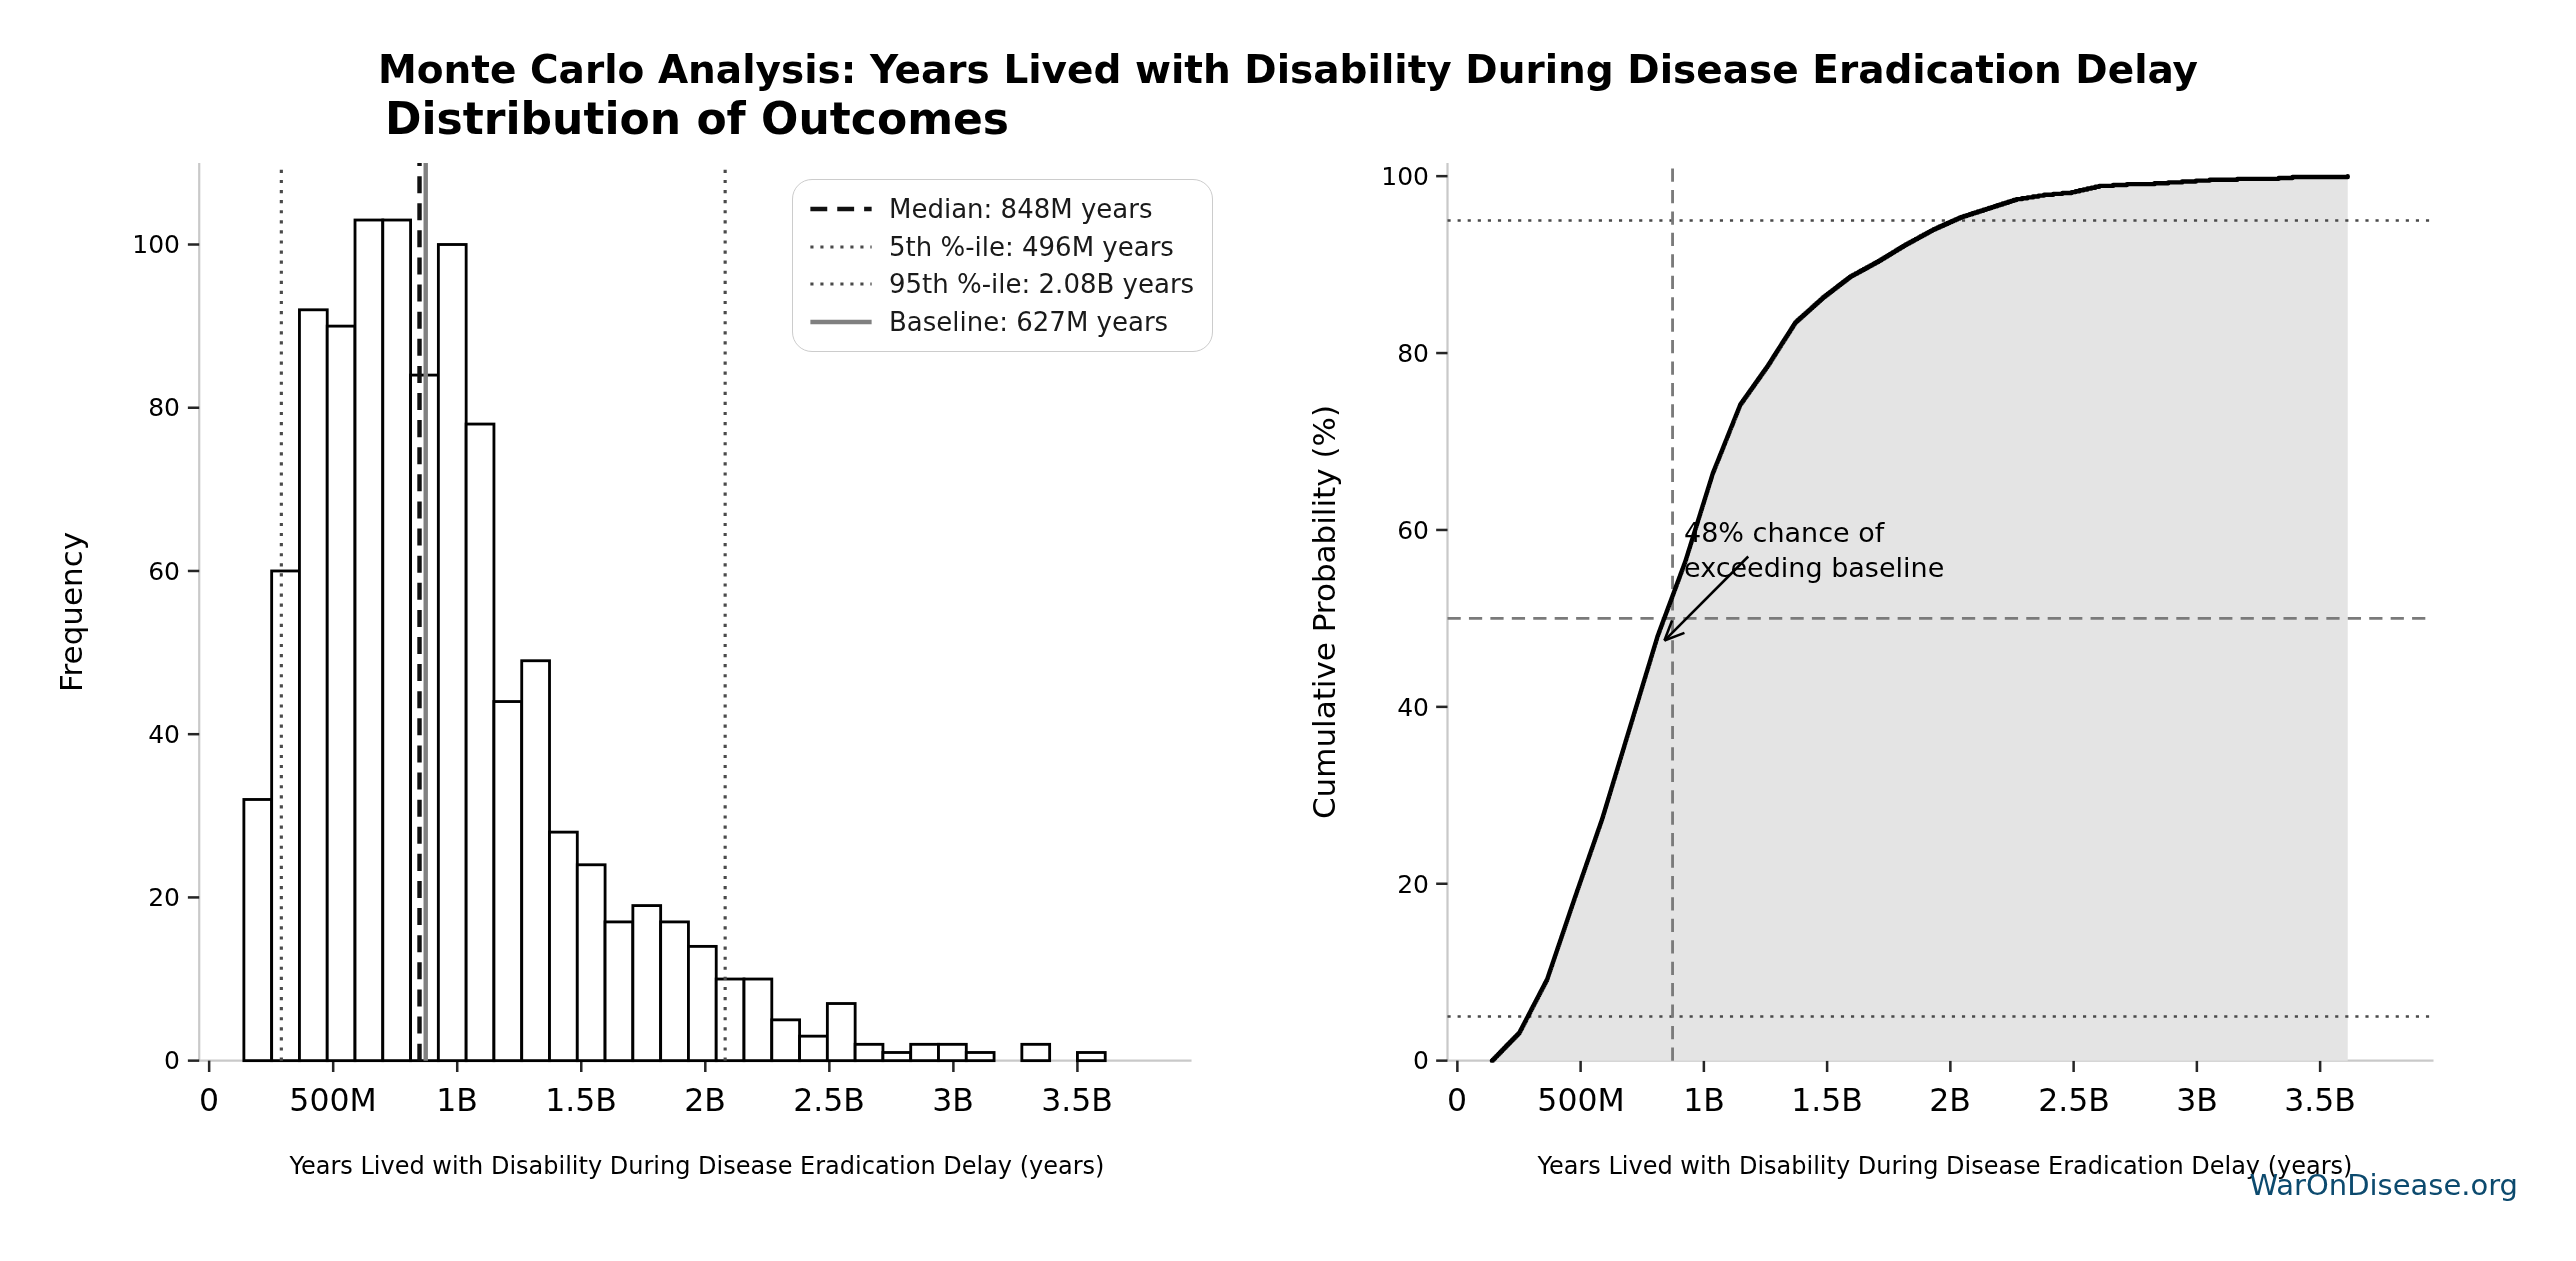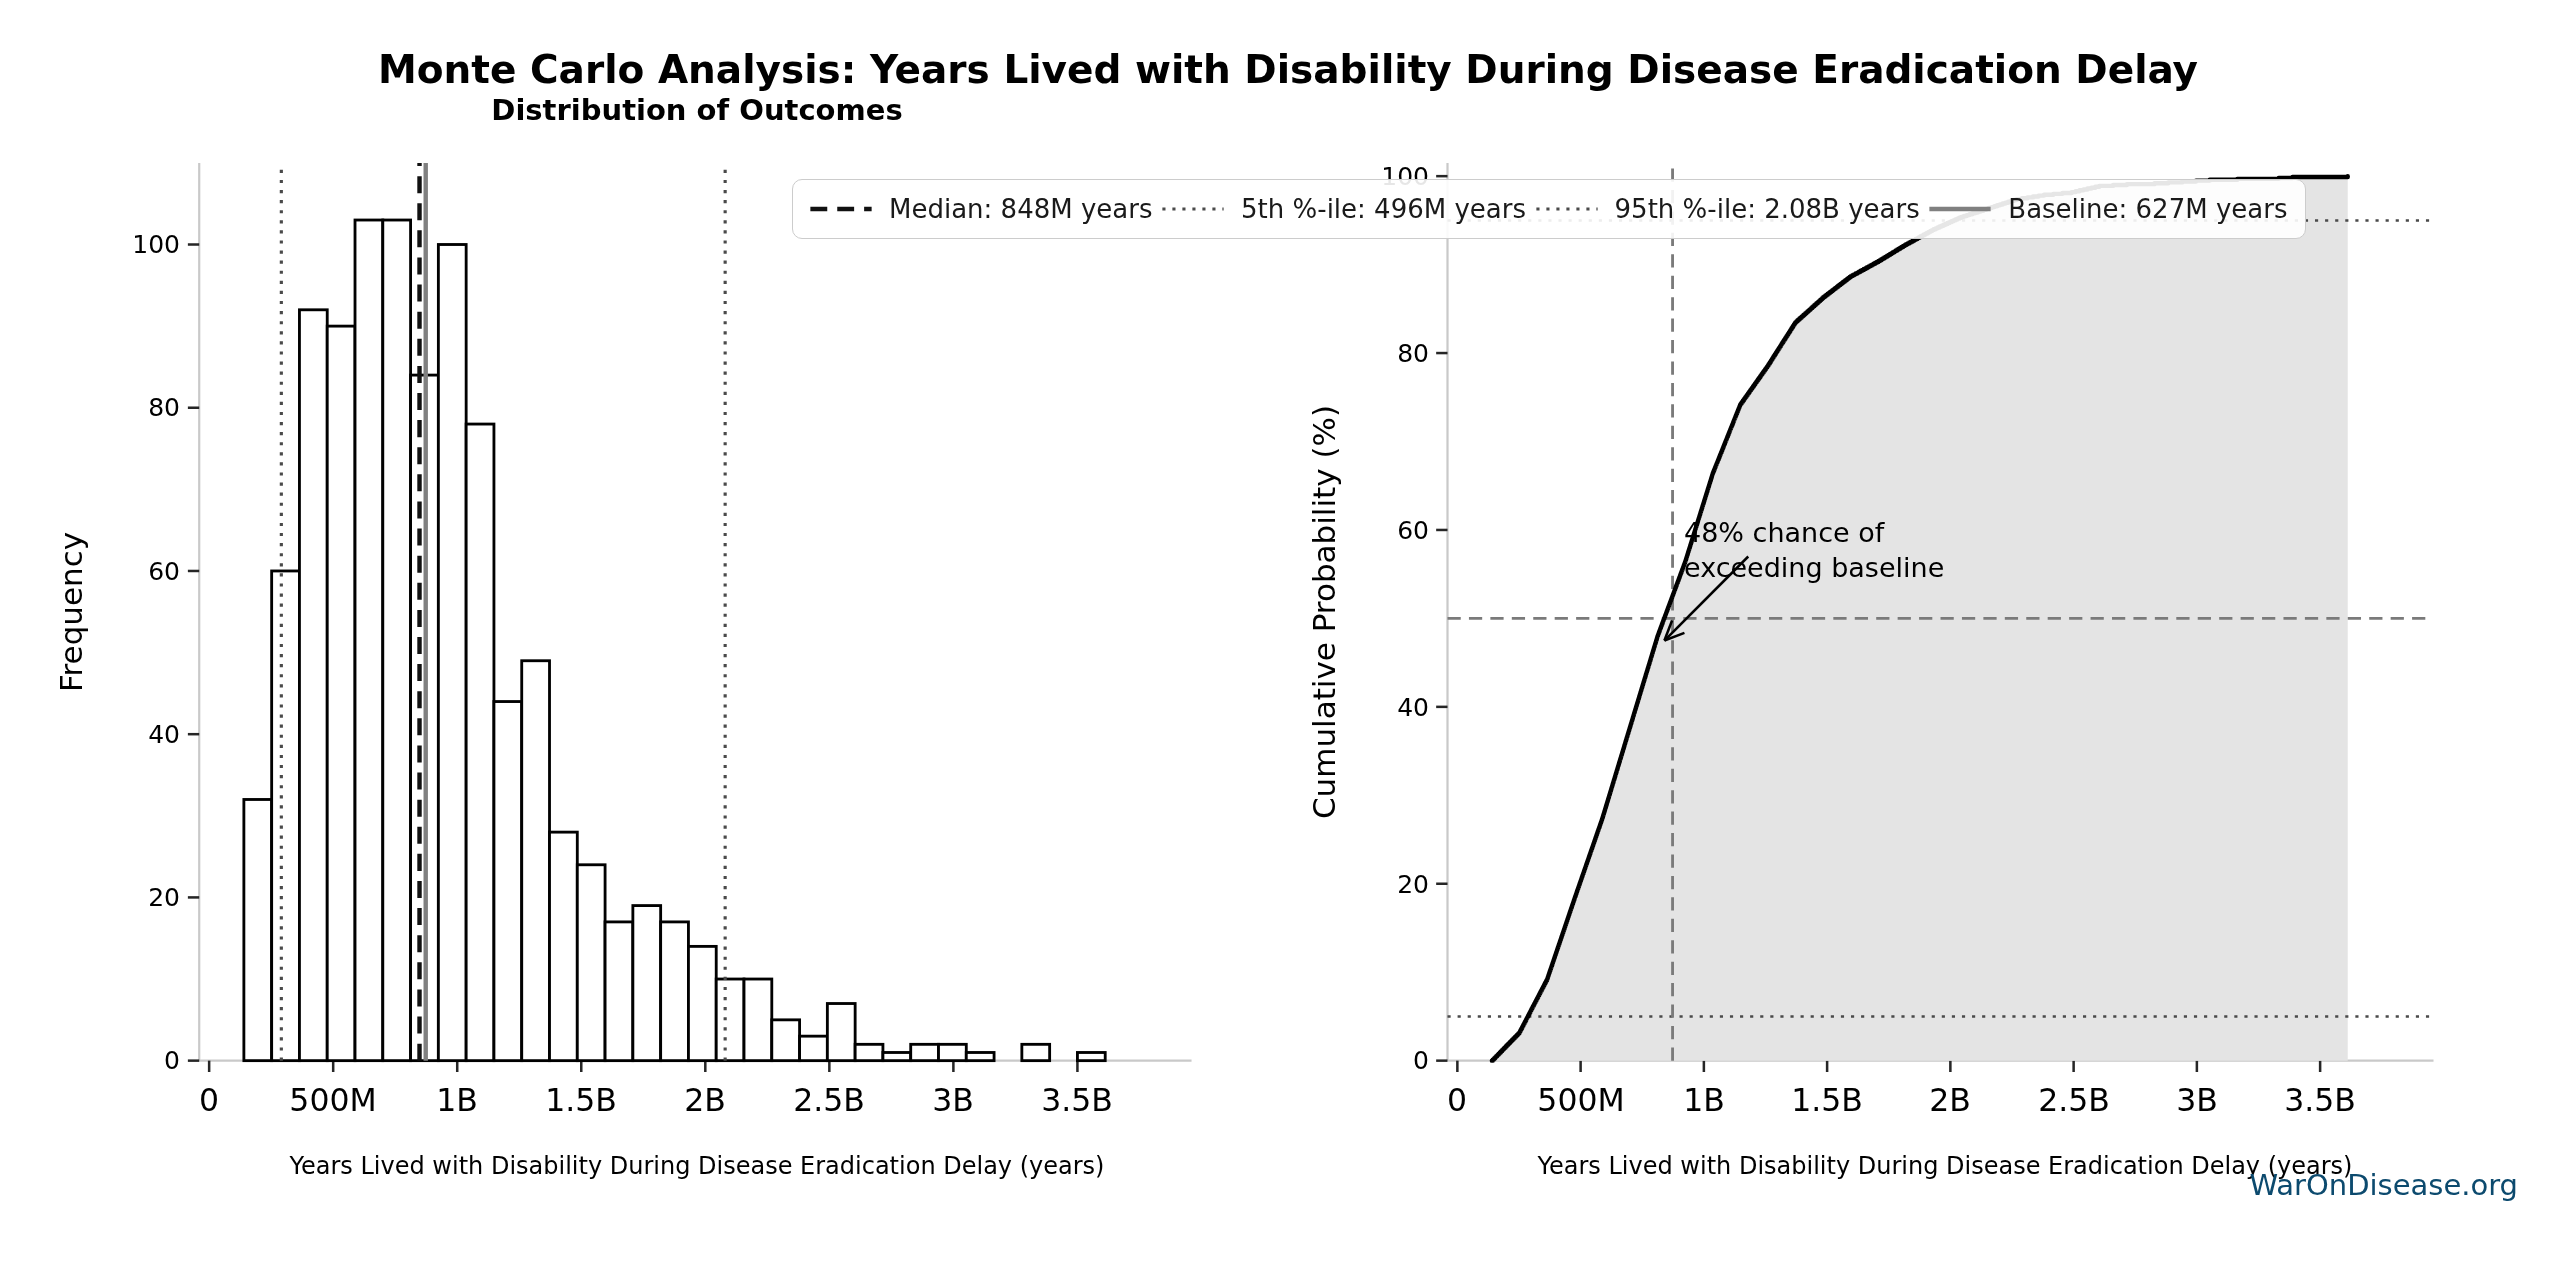--- a/index.html
+++ b/index.html
@@ -2,32 +2,32 @@
 <html style="font-size:10px"><head>
 <meta charset="utf-8">
 <style>
   html,body{margin:0;padding:0;background:#ffffff;}
   #canvas{position:relative;width:2576px;height:1262px;background:#ffffff;overflow:hidden;
           font-family:"DejaVu Sans","Liberation Sans",sans-serif;color:#000;}
   #plot-svg{position:absolute;left:0;top:0;}
   .suptitle{position:absolute;left:0;top:47px;width:2576px;text-align:center;
             font-size:39px;font-weight:bold;letter-spacing:0;}
   .plot-title{position:absolute;top:93px;transform:translateX(-50%);
-              font-size:29px;font-weight:bold;white-space:nowrap;}
+              font-size:44px;font-weight:bold;white-space:nowrap;}
   .pt-left{left:697px;} .pt-right{left:1945px;}
   .xlabel{position:absolute;top:1152px;transform:translateX(-50%);font-size:24px;white-space:nowrap;}
   .xl-left{left:697px;} .xl-right{left:1945px;}
   .ylabel{position:absolute;top:612px;transform:translate(-50%,-50%) rotate(-90deg);
           font-size:31px;white-space:nowrap;}
   .yl-left{left:71px;} .yl-right{left:1324px;}
   .tick-label-x{position:absolute;top:1082px;transform:translateX(-50%);font-size:31.5px;color:#000;white-space:nowrap;}
   .tick-label-y{position:absolute;transform:translate(-100%,-50%);font-size:25px;color:#000;white-space:nowrap;}
   .legend{position:absolute;left:792px;top:179px;background:rgba(255,255,255,0.9);
-          border:1.9px solid #cccccc;border-radius:10px;padding:14px 17.7px 14px 15px;
-          display:flex;flex-direction:row;gap:7.6px;text-align:right;}
+          border:1.9px solid #cccccc;border-radius:20px;padding:14px 17.7px 14px 15px;
+          display:flex;flex-direction:column;gap:7.6px;text-align:right;}
   .legend-row{display:flex;align-items:center;gap:15px;font-size:26px;color:#1a1a1a;white-space:nowrap;}
   .lsample{width:66px;height:10px;flex:0 0 auto;}
   .annotation{position:absolute;font-size:27px;line-height:1.28;color:#000;white-space:nowrap;margin-top:22px;}
   .watermark{position:absolute;top:1168px;right:58px;font-size:29px;color:#0c4a6e;}
 </style>
 </head>
 <body>
 
 <div id="canvas">
 

